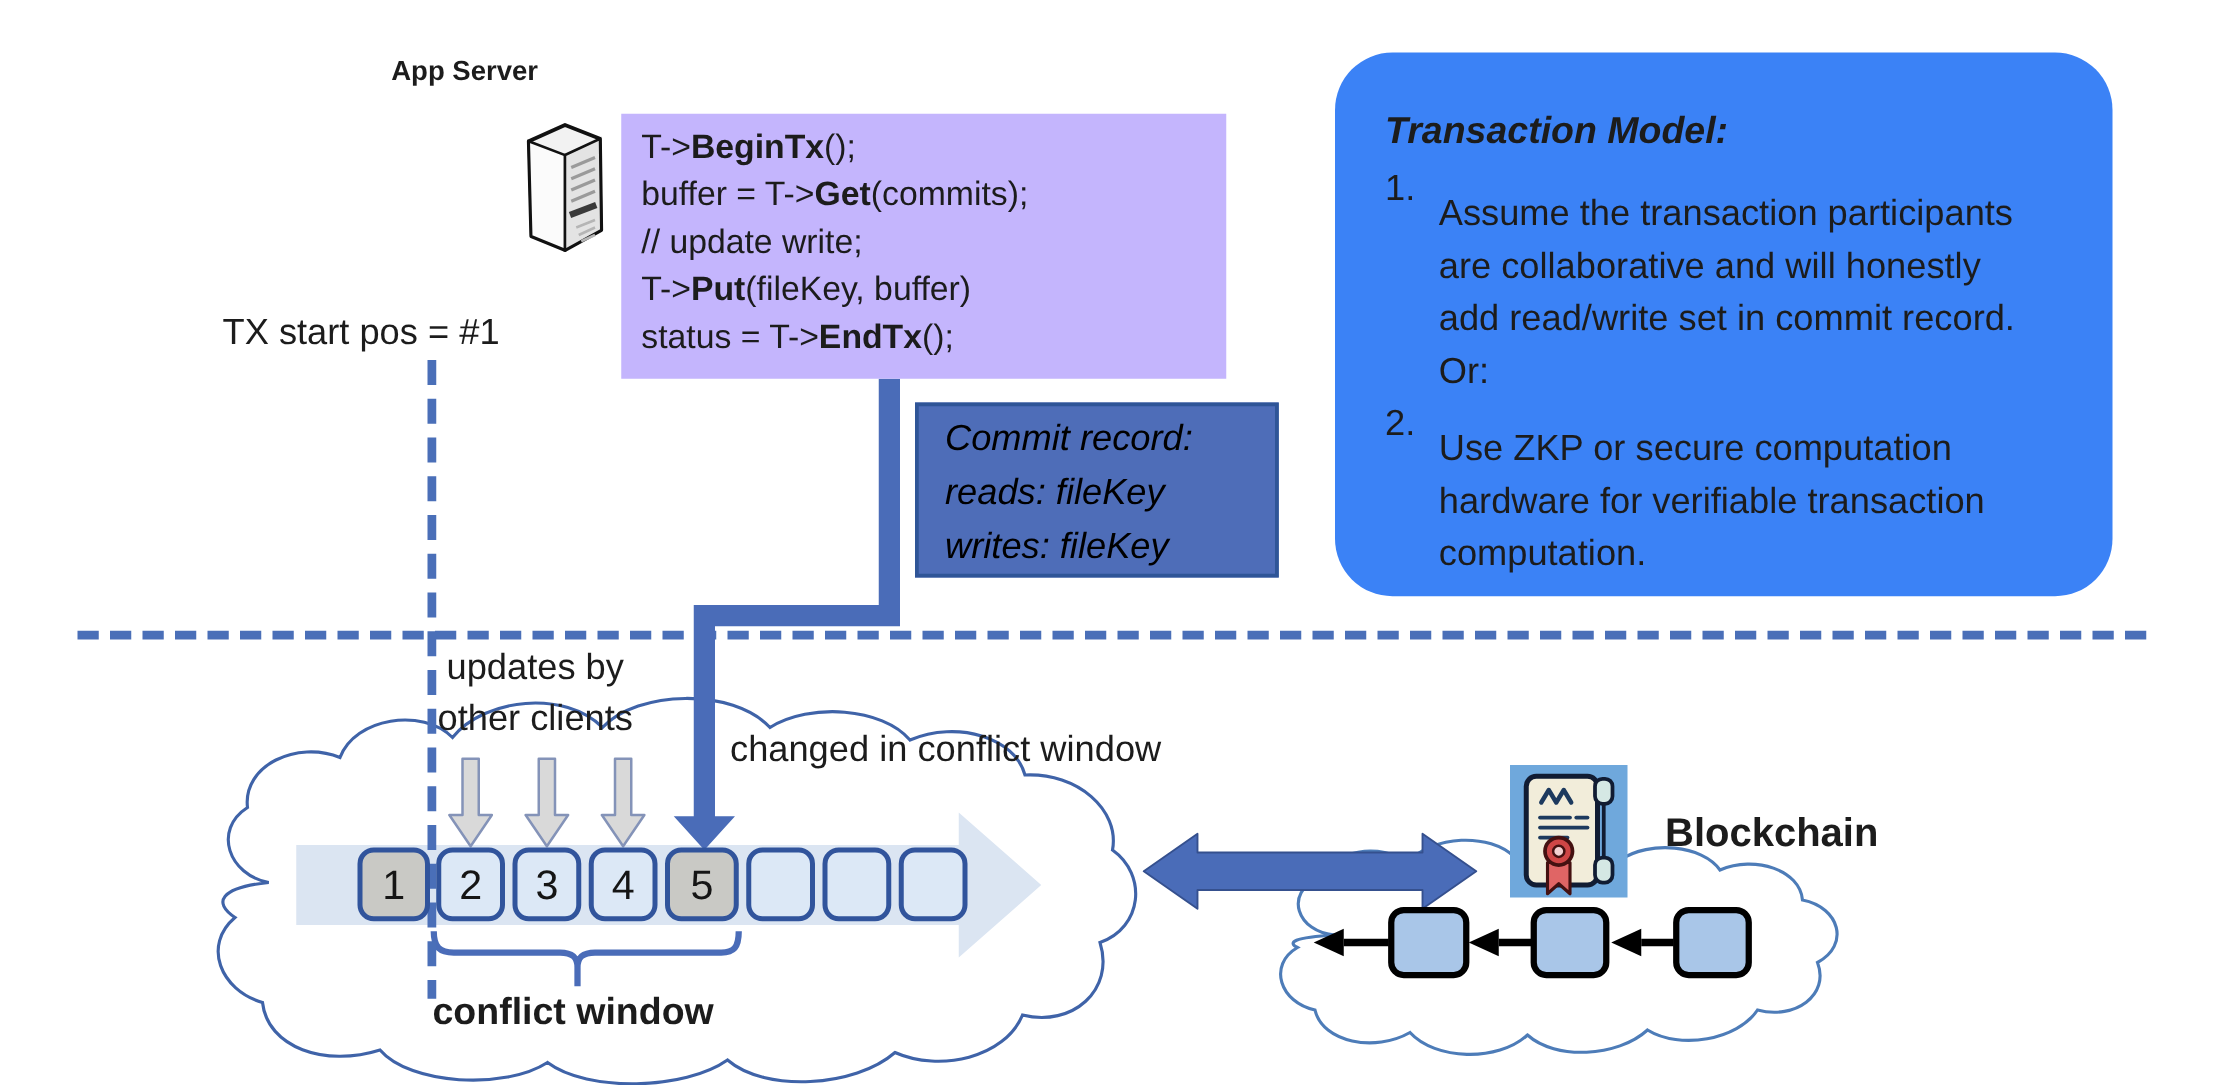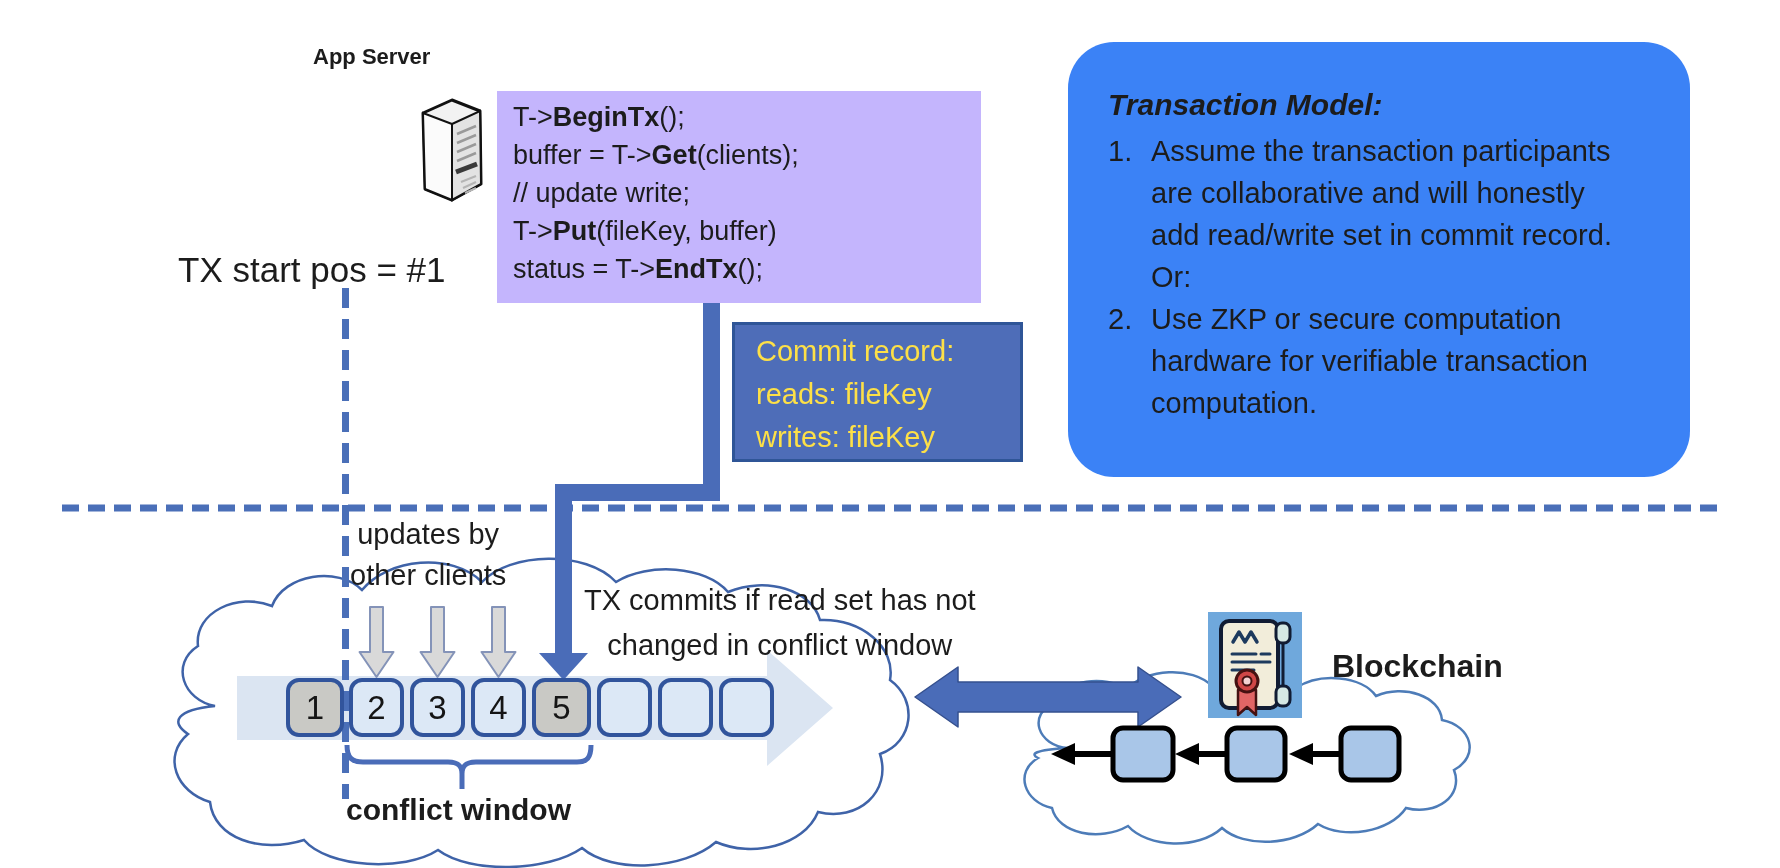--- a/index.html
+++ b/index.html
@@ -3,37 +3,37 @@
 <meta charset="utf-8">
 <style>
   html,body{margin:0;padding:0;background:#ffffff;}
   body{width:1780px;height:868px;position:relative;overflow:hidden;
        font-family:"Liberation Sans", sans-serif;color:#1c1c1c;}
   .abs{position:absolute;}
   #shapes{position:absolute;left:0;top:0;z-index:1;}
   .txt{position:absolute;z-index:2;white-space:nowrap;}
 
   .app-server-label{left:313px;top:44px;font-size:22px;font-weight:bold;}
-  .tx-start-label{left:178px;top:250px;font-size:35px;}
+  .tx-start-label{left:178px;top:250px;font-size:29px;}
 
   .code-block{left:497px;top:91px;width:484px;height:212px;background:#c4b5fd;
               padding:7px 0 0 16px;box-sizing:border-box;font-size:27px;line-height:38px;z-index:2;}
   .code-line .b{font-weight:bold;}
 
   .commit-box{left:732px;top:322px;width:291px;height:140px;background:#4e6db8;
-              border:3px solid #2f5597;box-sizing:border-box;color:#fde047;
-              padding:5px 0 12px 21px;font-size:29px;line-height:43px;z-index:2;}
+              border:3px solid #2f5597;box-sizing:border-box;color:#000000;
+              padding:5px 0 12px 21px;font-size:29px;line-height:43px;z-index:2;font-style:italic;}
 
   .note-box{left:1068px;top:42px;width:622px;height:435px;background:#3b82f6;
             border-radius:46px;box-sizing:border-box;padding:46px 28px 0 40px;z-index:2;}
   .note-title{font-size:30px;font-weight:bold;font-style:italic;margin:0 0 8px 0;}
   .note-list{margin:0;padding:0;list-style:none;}
   .note-item{display:flex;font-size:29px;line-height:42px;}
   .note-num{width:43px;flex:0 0 43px;}
-  .note-text{width:470px;white-space:pre-wrap;}
+  .note-text{width:470px;white-space:pre-wrap;margin-top:20px;}
 
   .updates-label{left:350px;top:514px;font-size:29px;line-height:41px;}
   .tx-commits-label{left:584px;top:578px;font-size:29px;line-height:45px;}
   .conflict-label{left:346px;top:793px;font-size:30px;font-weight:bold;}
   .blockchain-label{left:1332px;top:648px;font-size:32px;font-weight:bold;}
   .lbl-line{display:block;text-align:center;}
 
   .tbox{position:absolute;top:678px;height:59px;box-sizing:border-box;z-index:2;
         border:4px solid #31549c;border-radius:13px;background:#dce8f6;
         display:flex;align-items:center;justify-content:center;
@@ -137,21 +137,21 @@
     <rect x="1113" y="728" width="60" height="52" rx="10" fill="#a9c6e8" stroke="#000000" stroke-width="5"></rect>
     <rect x="1227" y="728" width="58" height="52" rx="10" fill="#a9c6e8" stroke="#000000" stroke-width="5"></rect>
     <rect x="1341" y="728" width="58" height="52" rx="10" fill="#a9c6e8" stroke="#000000" stroke-width="5"></rect>
   </g>
 </svg>
 
 <div class="txt app-server-label">App Server</div>
 
 <div class="abs code-block">
   <div class="code-line"><span>T-&gt;</span><span class="b">BeginTx</span><span>();</span></div>
-  <div class="code-line"><span>buffer = T-&gt;</span><span class="b">Get</span><span>(clients);</span></div>
+  <div class="code-line"><span>buffer = T-&gt;</span><span class="b">Get</span><span>(commits);</span></div>
   <div class="code-line"><span>// update write;</span><span class="b"></span><span></span></div>
   <div class="code-line"><span>T-&gt;</span><span class="b">Put</span><span>(fileKey, buffer)</span></div>
   <div class="code-line"><span>status = T-&gt;</span><span class="b">EndTx</span><span>();</span></div>
 </div>
 
 <div class="txt tx-start-label">TX start pos = #1</div>
 
 <div class="abs commit-box">
   <div>Commit record:</div>
   <div>reads: fileKey</div>
@@ -171,21 +171,20 @@
     </li>
   </ol>
 </div>
 
 <div class="txt updates-label">
   <span class="lbl-line">updates by</span>
   <span class="lbl-line">other clients</span>
 </div>
 
 <div class="txt tx-commits-label">
-  <span class="lbl-line">TX commits if read set has not</span>
   <span class="lbl-line">changed in conflict window</span>
 </div>
 
 <div class="txt conflict-label">conflict window</div>
 
 <div class="txt blockchain-label">Blockchain</div>
 
 <div class="tbox tbox1 tbox--gray">1</div>
 <div class="tbox tbox2">2</div>
 <div class="tbox tbox3">3</div>

